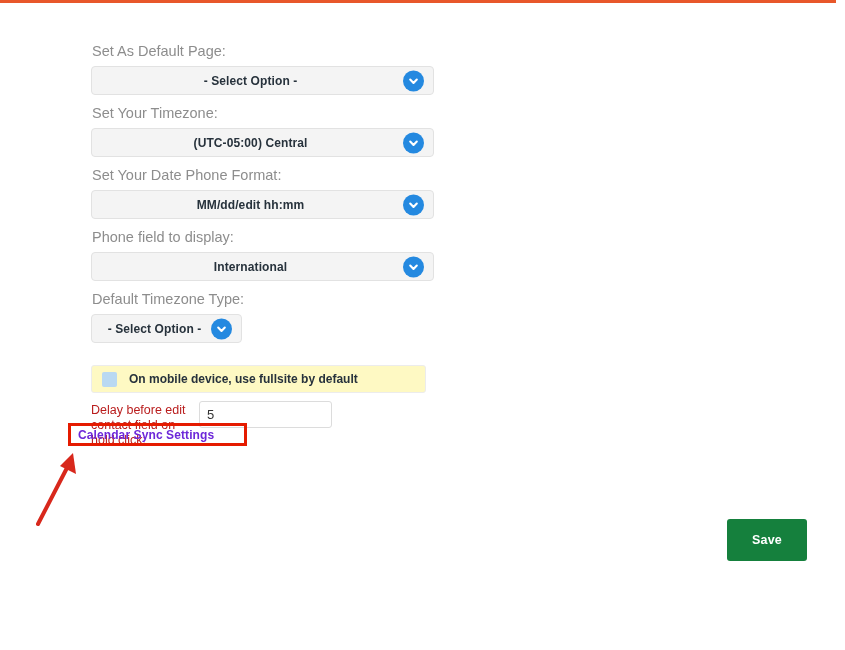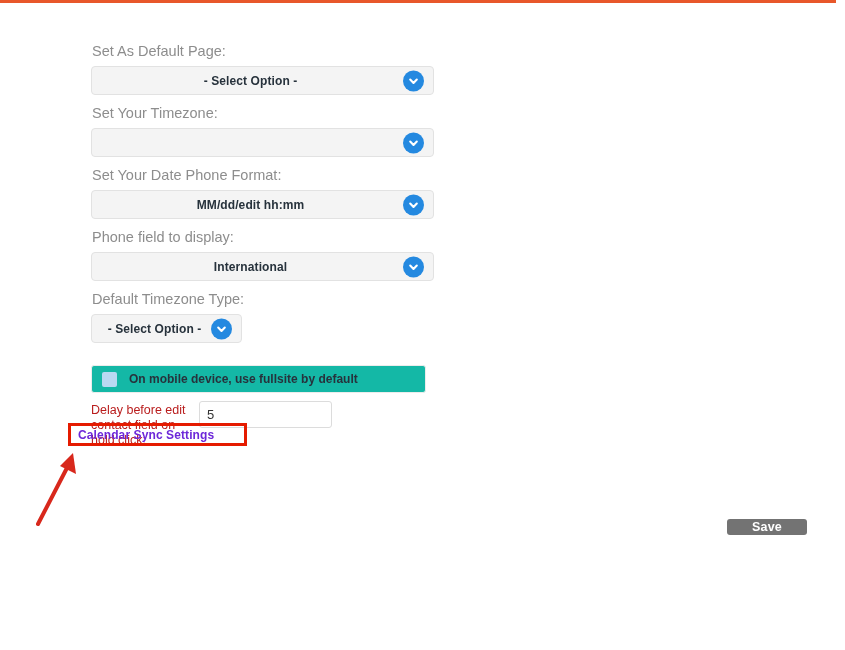--- a/index.html
+++ b/index.html
@@ -81,21 +81,21 @@
     display: flex;
     align-items: center;
     justify-content: center;
   }
   .chevron-circle svg { display: block; }
 
   .checkbox-row {
     margin-top: 22px;
     width: 335px;
     height: 28px;
-    background: #14b8a6;
+    background: #fef9c3;
     border: 1px solid #ececec;
     border-radius: 3px;
     display: flex;
     align-items: center;
     padding-left: 10px;
     box-sizing: border-box;
   }
   .checkbox-square {
     width: 15px;
     height: 15px;
@@ -179,22 +179,22 @@
     width: 80px;
     height: 100px;
     pointer-events: none;
   }
 
   #save-button {
     position: absolute;
     left: 727px;
     top: 519px;
     width: 80px;
-    height: 16px;
-    background: #737373;
+    height: 42px;
+    background: #15803d;
     border: none;
     border-radius: 3px;
     color: #ffffff;
     font-family: "Liberation Sans", sans-serif;
     font-size: 12.5px;
     font-weight: bold;
     cursor: pointer;
     letter-spacing: 0.2px;
   }
 </style>
@@ -213,20 +213,21 @@
         <svg width="13" height="13" viewBox="0 0 13 13">
             <path d="M3.2 5 L6.5 8.4 L9.8 5" fill="none" stroke="#ffffff" stroke-width="2.1" stroke-linecap="round" stroke-linejoin="round"></path>
           </svg>
       </span>
     </div>
   </div>
 
   <div class="field-block">
     <div class="field-label">Set Your Timezone:</div>
     <div class="select-box wide">
+      <span class="select-value">(UTC-05:00) Central</span>
       <span class="chevron-circle">
         <svg width="13" height="13" viewBox="0 0 13 13">
             <path d="M3.2 5 L6.5 8.4 L9.8 5" fill="none" stroke="#ffffff" stroke-width="2.1" stroke-linecap="round" stroke-linejoin="round"></path>
           </svg>
       </span>
     </div>
   </div>
 
   <div class="field-block">
     <div class="field-label">Set Your Date Phone Format:</div>

